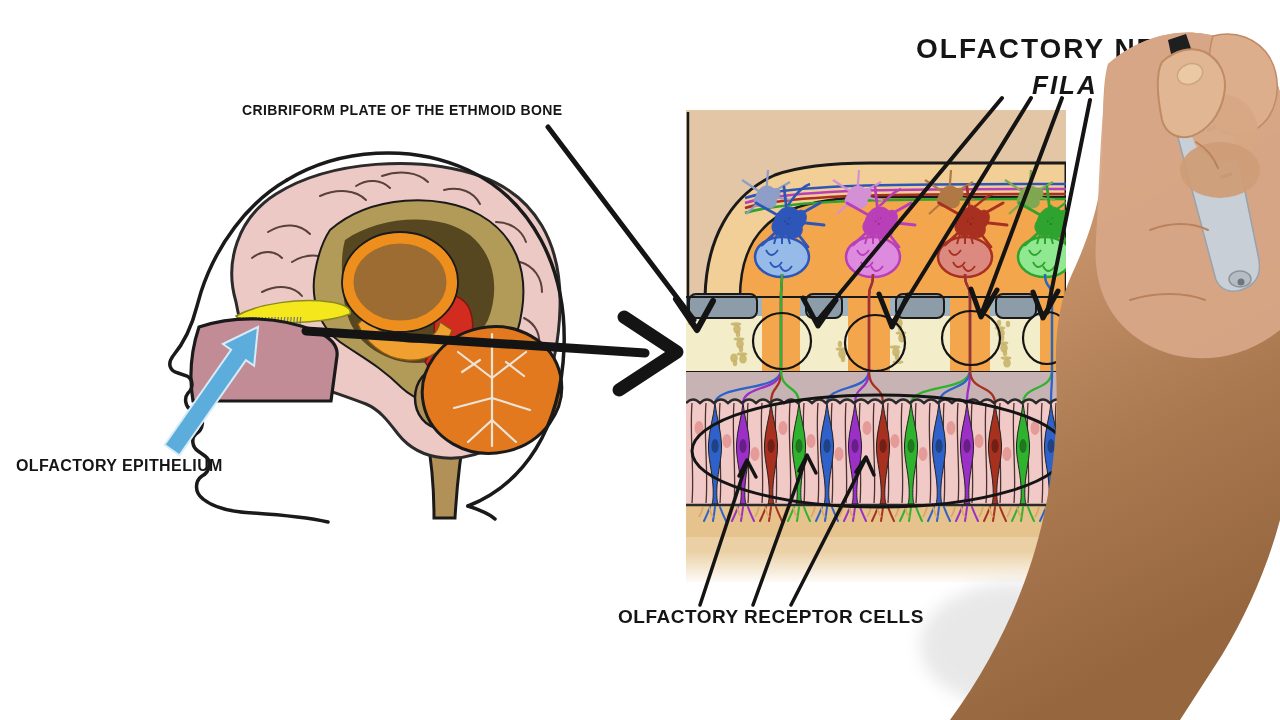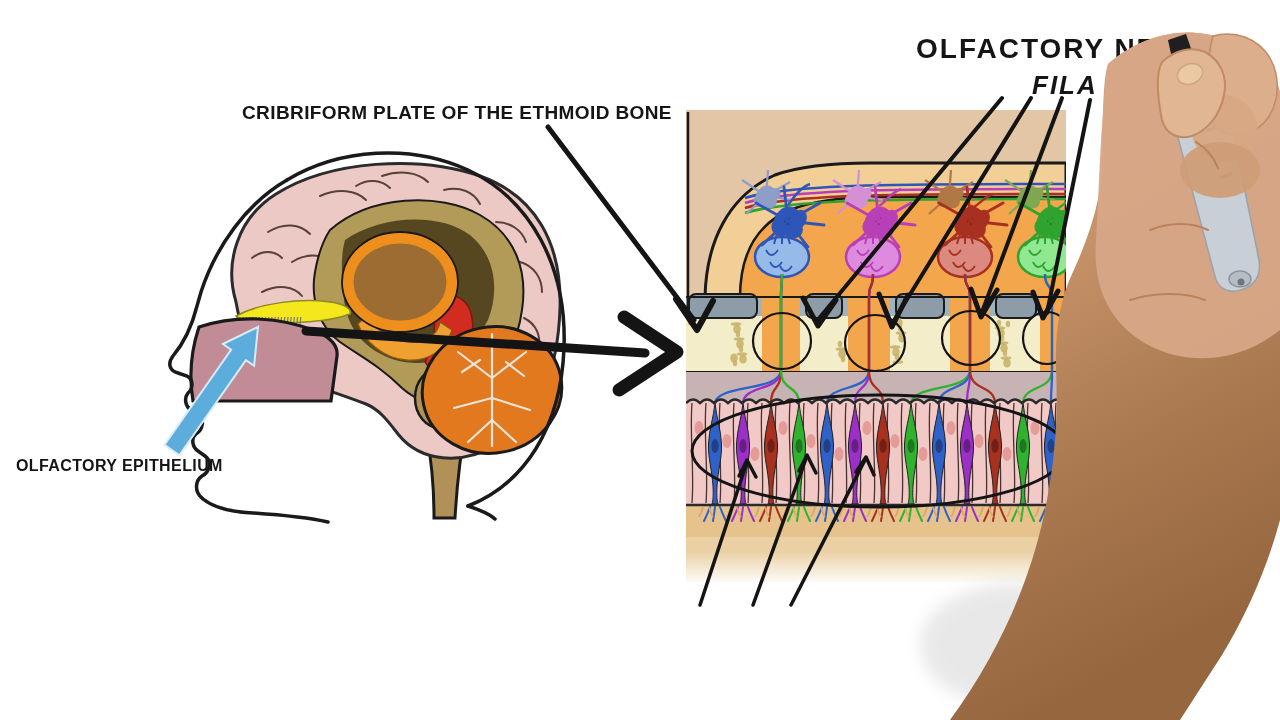--- a/index.html
+++ b/index.html
@@ -1,33 +1,34 @@
 <!DOCTYPE html>
 <html><head>
 <meta charset="utf-8">
 <style>
   html,body{margin:0;padding:0;background:#fff;}
   #stage{position:relative;width:1280px;height:720px;overflow:hidden;background:#ffffff;
          font-family:"Liberation Sans",sans-serif;}
   .label{position:absolute;font-weight:700;color:#151515;white-space:nowrap;z-index:1;
          font-family:"Liberation Sans",sans-serif;}
-  #lbl-cribriform{left:242px;top:102px;font-size:19px;letter-spacing:.4px;}
+  #lbl-cribriform{left:242px;top:102px;font-size:14px;letter-spacing:.4px;}
   #lbl-epithelium{left:16px;top:457px;font-size:16px;letter-spacing:.4px;}
   #lbl-receptor{left:618px;top:606px;font-size:19px;letter-spacing:.5px;}
   #lbl-nerve{left:916px;top:33px;font-size:28px;letter-spacing:2px;}
   #lbl-fila{left:1032px;top:70px;font-size:26px;letter-spacing:2px;font-style:italic;}
   svg#scene{position:absolute;left:0;top:0;z-index:2;pointer-events:none;}
 </style>
 </head>
 <body>
 
 <div id="stage">
 
   <div class="label" id="lbl-cribriform">CRIBRIFORM PLATE OF THE ETHMOID BONE</div>
   <div class="label" id="lbl-epithelium">OLFACTORY EPITHELIUM</div>
+  <div class="label" id="lbl-receptor">OLFACTORY RECEPTOR CELLS</div>
   <div class="label" id="lbl-nerve">OLFACTORY NE</div>
   <div class="label" id="lbl-fila">FILA</div>
 
   <svg id="scene" width="1280" height="720" viewBox="0 0 1280 720">
     <defs>
       <linearGradient id="mucusFade" x1="0" y1="0" x2="0" y2="1">
         <stop offset="0" stop-color="#ead0a4"></stop>
           <stop offset="1" stop-color="#ffffff"></stop>
       </linearGradient>
       <linearGradient id="skinGrad" x1="0" y1="0" x2="0.25" y2="1">

